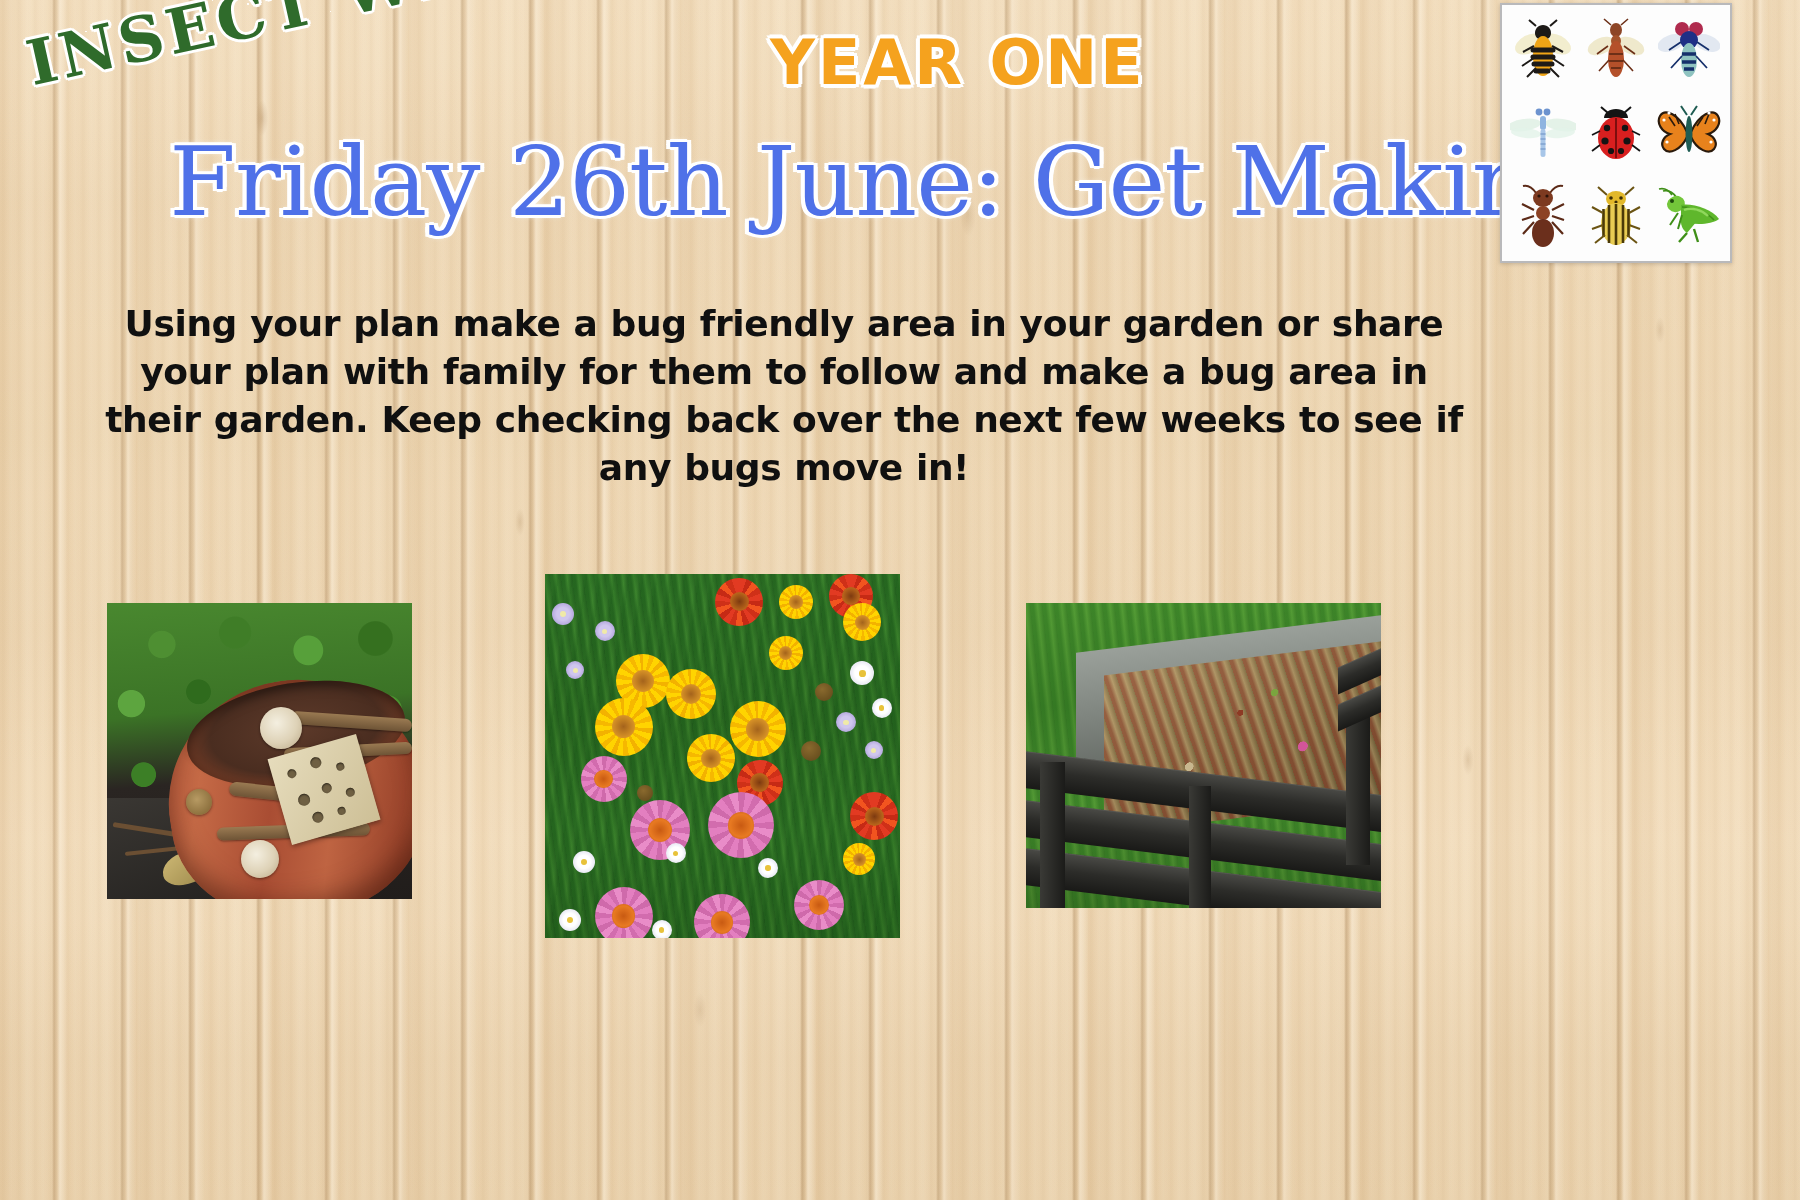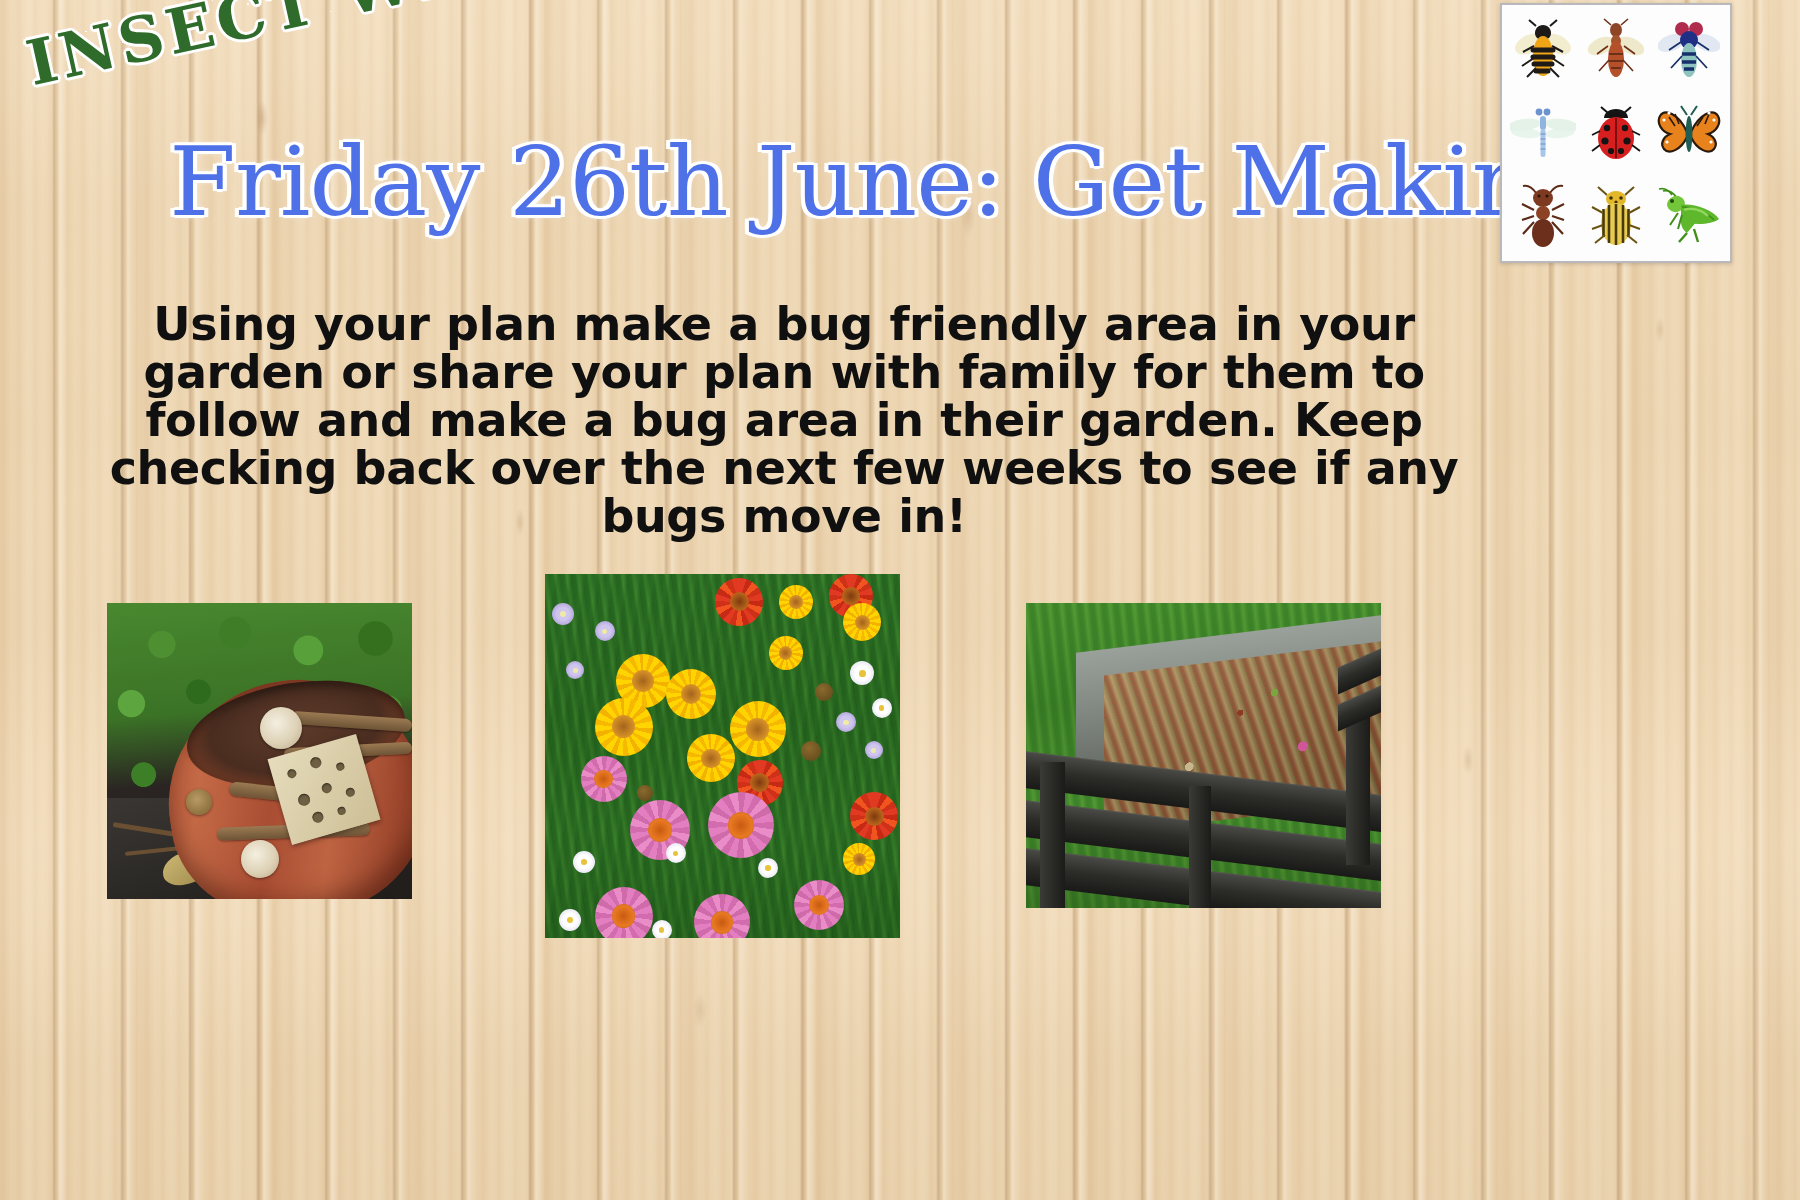--- a/index.html
+++ b/index.html
@@ -119,21 +119,21 @@
       2px 2px 0 #fff, -2px 2px 0 #fff, 2px -2px 0 #fff, -2px -2px 0 #fff,
       4px 2px 0 #fff, -4px 2px 0 #fff, 4px -2px 0 #fff, -4px -2px 0 #fff,
       0 0 6px rgba(255,255,255,.9);
   }
 
   
   .body-text{
     position:absolute;left:92px;top:300px;width:1384px;
     text-align:center;
     font-family:"DejaVu Sans", sans-serif;
-    font-size:46px;line-height:48px;font-weight:bold;
+    font-size:36px;line-height:48px;font-weight:bold;
     color:#101010;letter-spacing:-0.4px;
     word-spacing:1px;
   }
 
   
   .insect-card{
     position:absolute;left:1500px;top:3px;width:232px;height:260px;
     background:#fdfdfd;border:2px solid #b9b9bb;
     box-shadow:0 1px 4px rgba(0,0,0,.18);
     display:grid;grid-template-columns:repeat(3,1fr);grid-template-rows:repeat(3,1fr);
@@ -284,20 +284,21 @@
 
 <div id="collage">
 
   <div class="wood-base"></div>
   <div class="wood-knots"></div>
 
   <div class="insect-week">
     <span class="stamp">INSECT WEEK</span>
   </div>
 
+  <div class="year-one">YEAR ONE</div>
 
   <div class="main-title">Friday 26th June: Get Making!</div>
 
   <div class="body-text">Using your plan make a bug friendly area in your garden or share your plan with family for them to follow and make a bug area in their garden. Keep checking back over the next few weeks to see if any bugs move in!</div>
 
   <div class="insect-card">
 
     <div class="insect-cell">
       <svg width="62" height="68" viewBox="0 0 62 68">
         <ellipse cx="17" cy="28" rx="15" ry="9" fill="#efe9c2" opacity=".8" transform="rotate(-28 17 28)"></ellipse>

